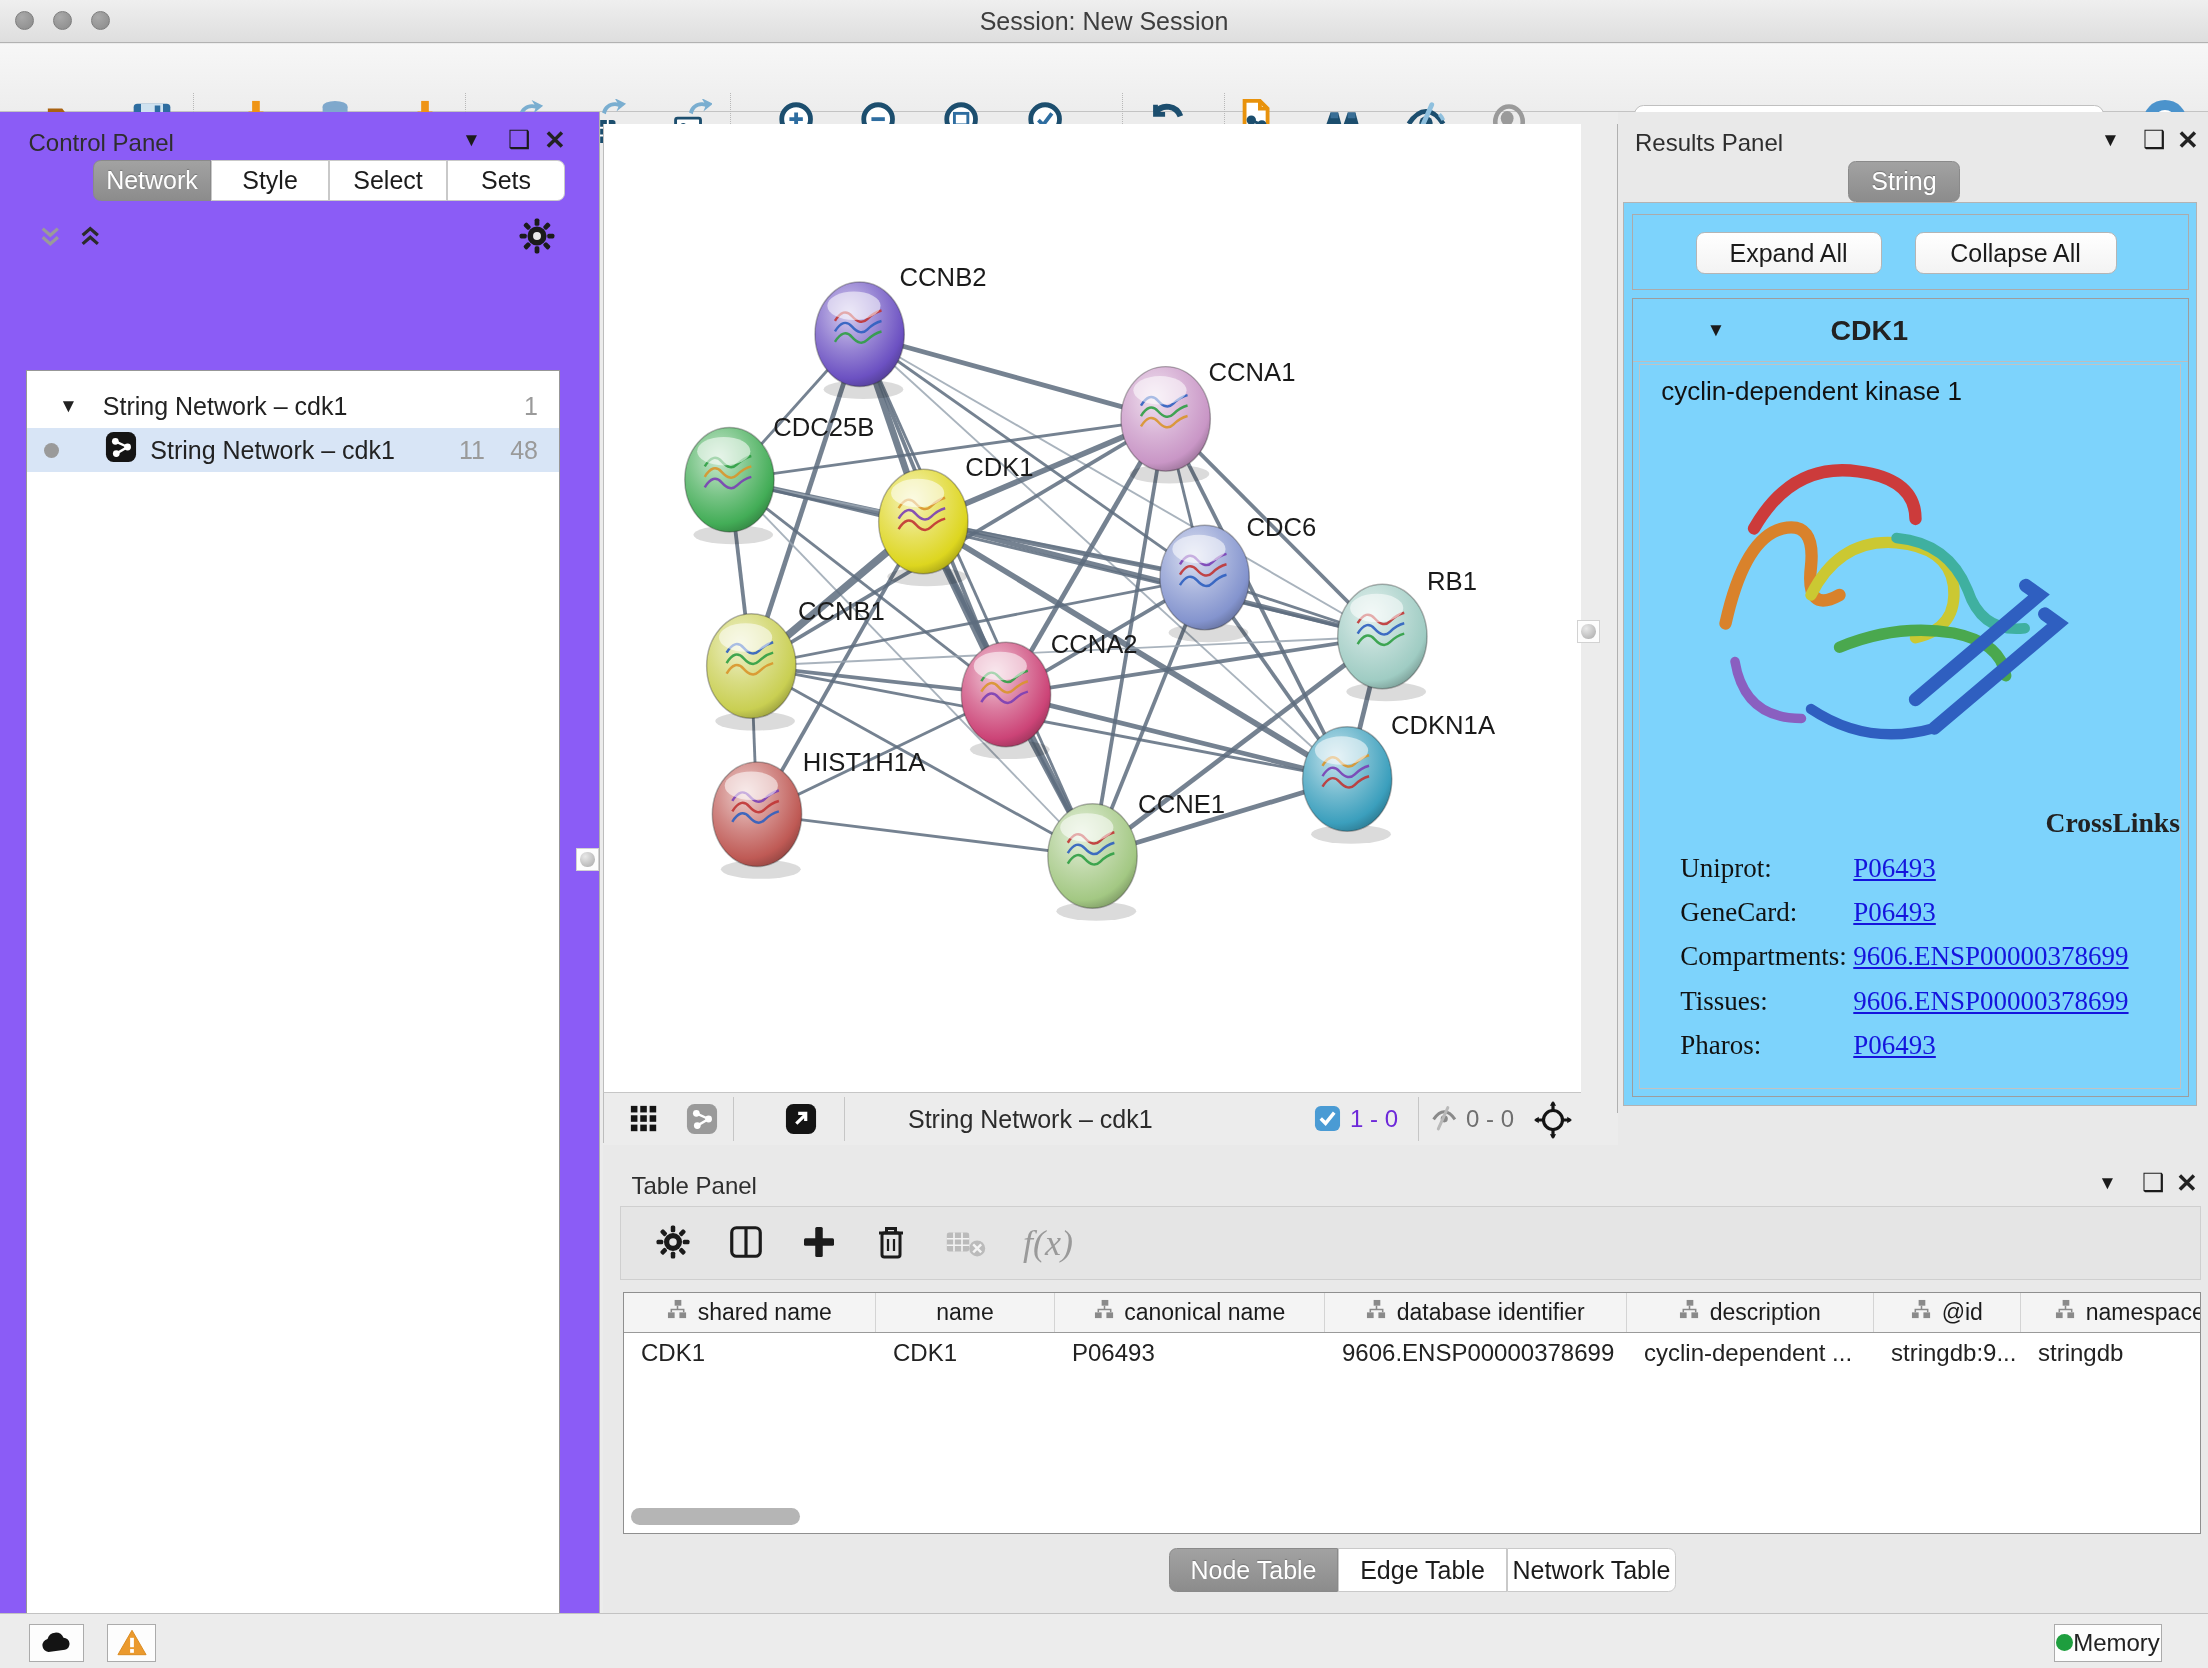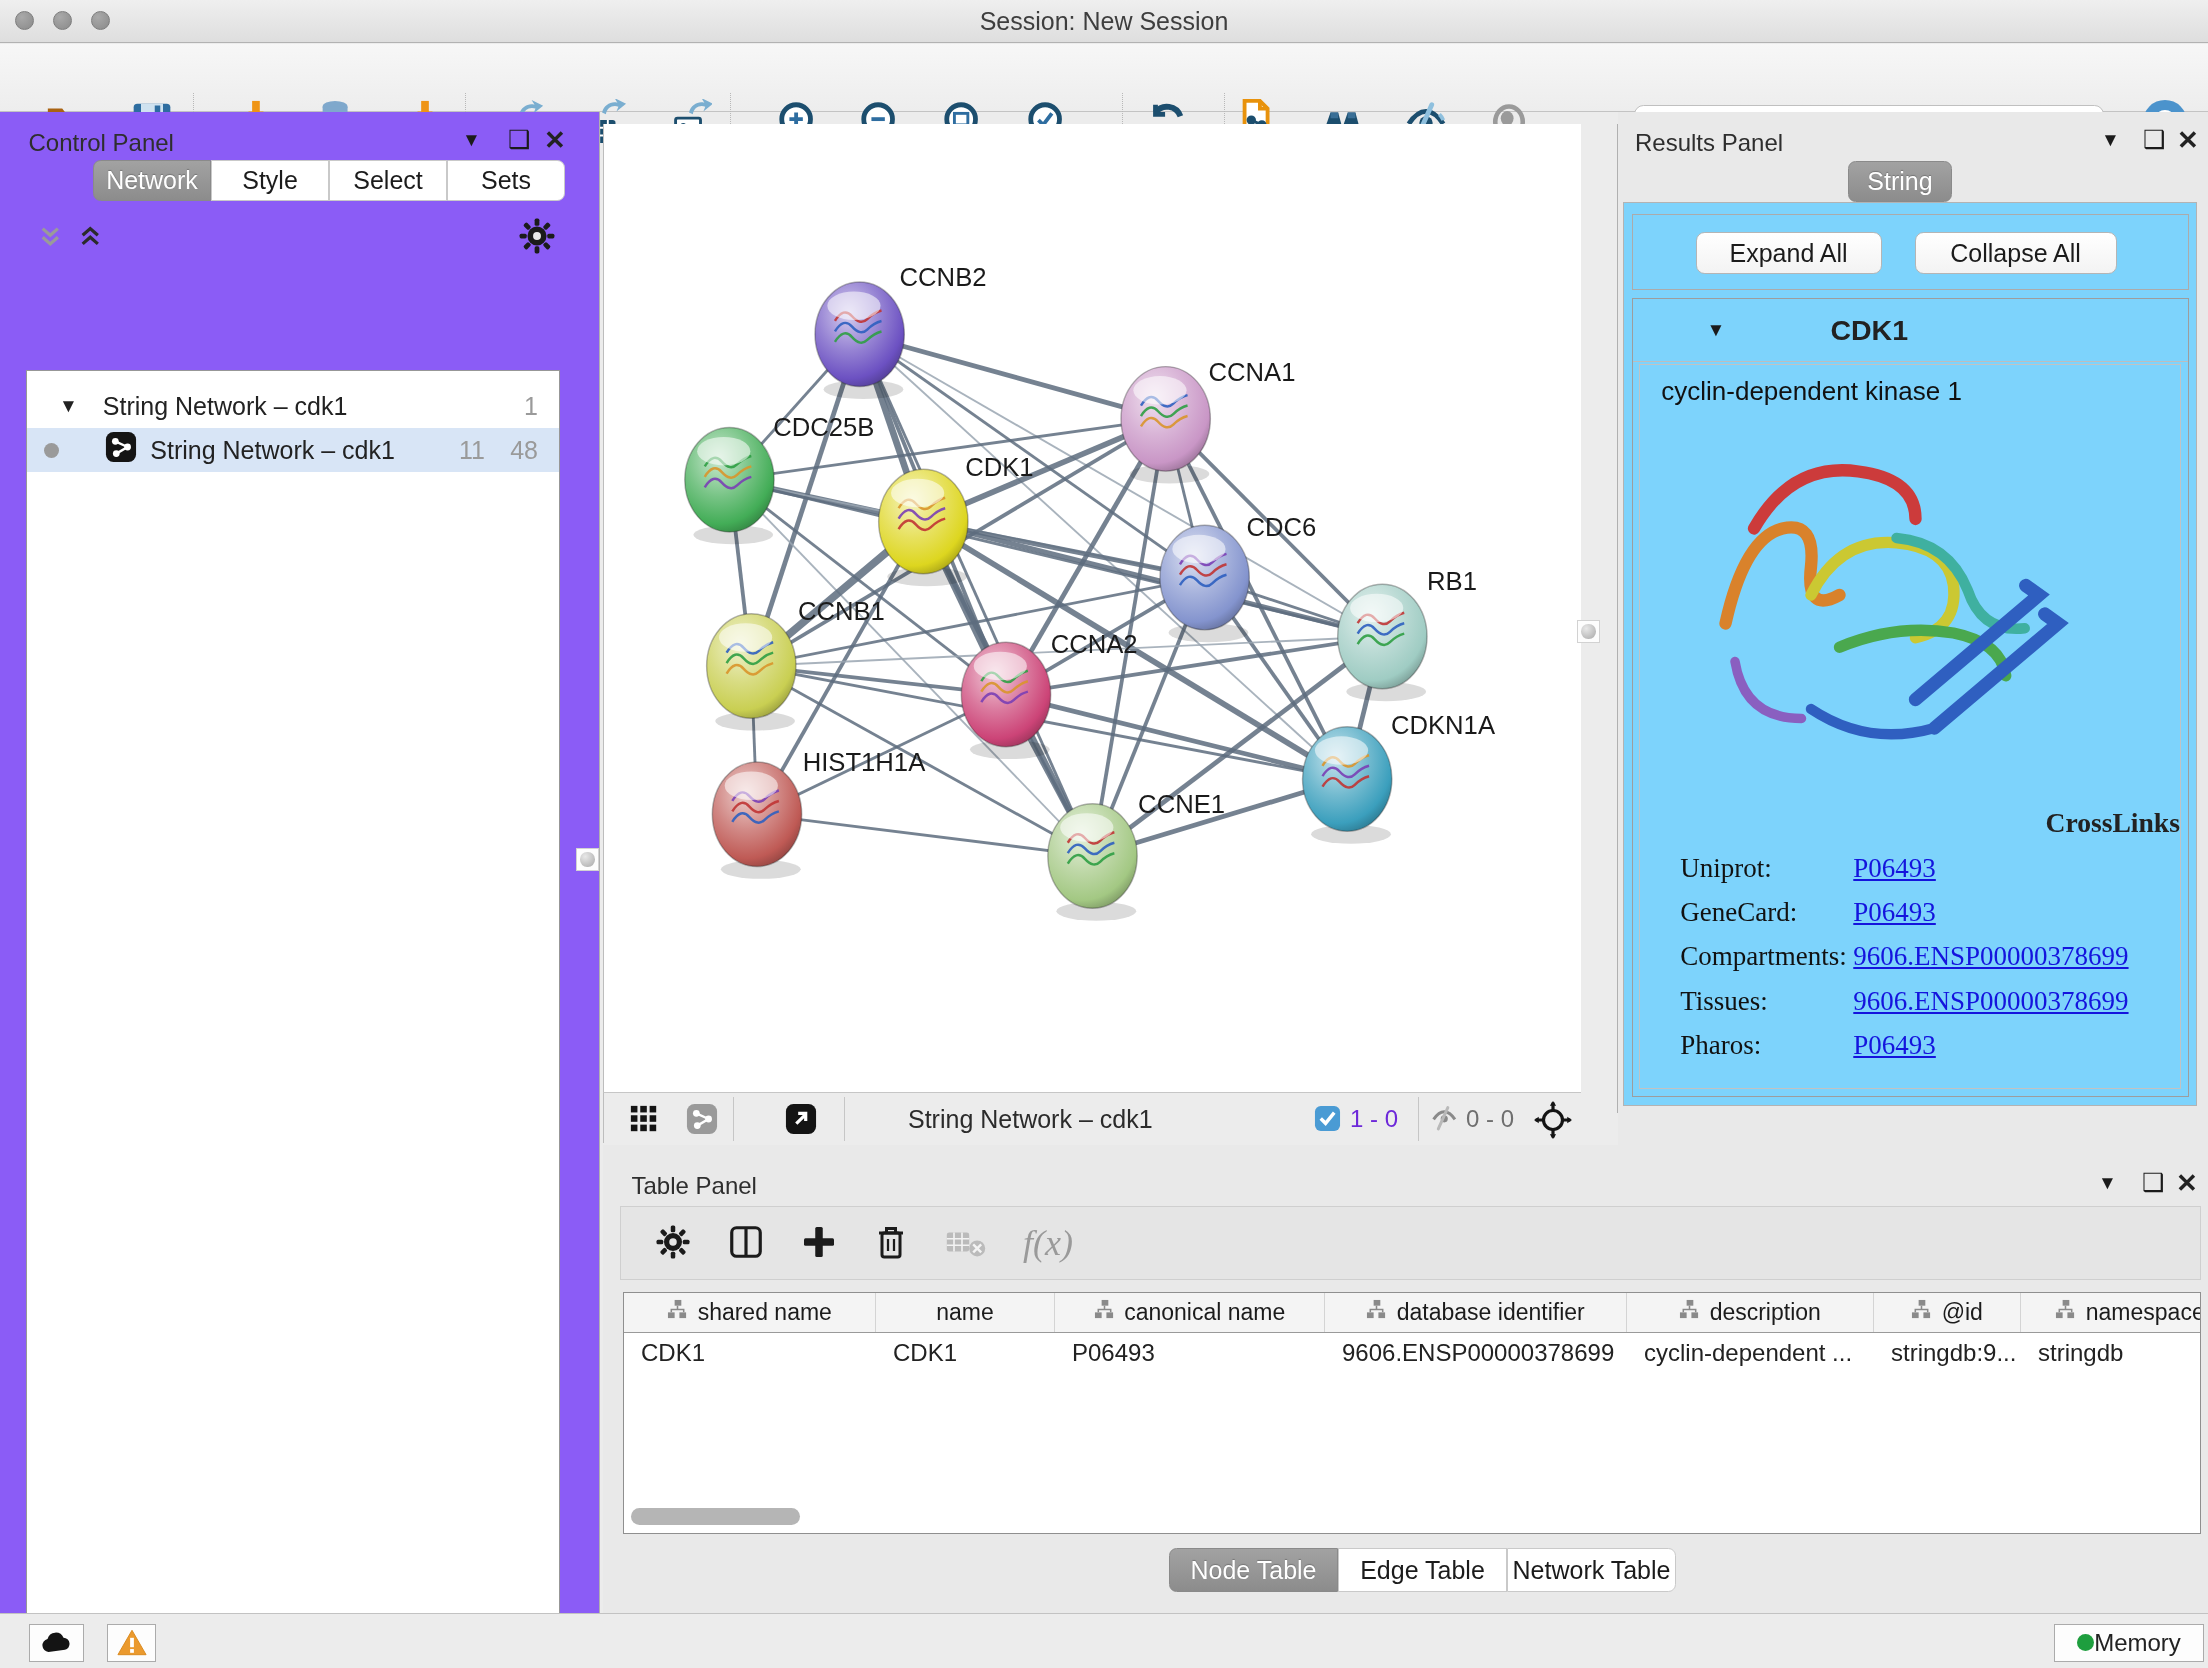--- a/index.html
+++ b/index.html
@@ -89,21 +89,21 @@
     border-radius:8.6px; background:#b5b5b5; }
   #tp-tabs .tab { padding:6.7px 0; }
   #tp-tabs .tab:first-child { border-radius:7.6px 0 0 7.6px; }
   #tp-tabs .tab:last-child { border-radius:0 7.6px 7.6px 0; }
 
   
   #statusbar { left:0; top:1613px; width:2208px; height:55px; background:#ececec;
     border-top:1px solid #c2c2c2; }
   .sbtn { position:absolute; top:9.5px; height:38px; background:#fdfdfd; border:1.9px solid #ababab;
     display:flex; align-items:center; justify-content:center; }
-  #memory-btn { left:2054px; width:150px; gap:0; font-size:24px; }
+  #memory-btn { left:2054px; width:108px; gap:0; font-size:24px; }
   #memory-dot { width:17px; height:17px; border-radius:50%; background:#1e9e3e; }
 
   svg text { font-family:"Liberation Sans",sans-serif; }
 </style>
 </head>
 <body>
 
 <div id="app">
 
   <div id="titlebar" class="abs">
@@ -641,21 +641,21 @@
   <div class="abs" style="left:1394px;top:1149px">
     <i style="display:block;width:14.3px;height:14.3px;border-radius:50%;background:radial-gradient(circle at 35% 30%, #e8e8e8, #a8a8a8)"></i>
   </div>
   <div class="abs" style="left:1617px;top:124px;width:1.9px;height:989px;background:#b0b0b0"></div>
 
   <div class="abs" style="left:1618px;top:112px;width:591px;height:1033px;background:#e9e9e9">
     <div class="abs panel-title" style="left:17px;top:17px">Results Panel</div>
     <span class="abs tri" style="left:483px;top:17px">▼</span>
     <span class="abs" style="left:525px;top:13.3px;font-size:25px;color:#1b1b1b">❑</span>
     <span class="abs" style="left:559px;top:13.3px;font-size:26px;font-weight:bold">✕</span>
-    <div class="tab selected abs" style="left:230px;top:49px;width:104px;border-radius:7.6px">String</div>
+    <div class="tab selected abs" style="left:230px;top:49px;width:112px;border-radius:7.6px">String</div>
   </div>
   <div id="rp-box" class="abs">
     <div id="rp-sub">
       <button class="btn-white abs" style="left:63px;top:17px;width:186px;height:42px">Expand All</button>
       <button class="btn-white abs" style="left:282px;top:17px;width:202px;height:42px">Collapse All</button>
     </div>
     <div id="entry-box">
       <div id="entry-head">
         <span class="tri" style="margin-left:74px">▼</span>
         <span id="entry-gene" style="margin-left:105px">CDK1</span>

